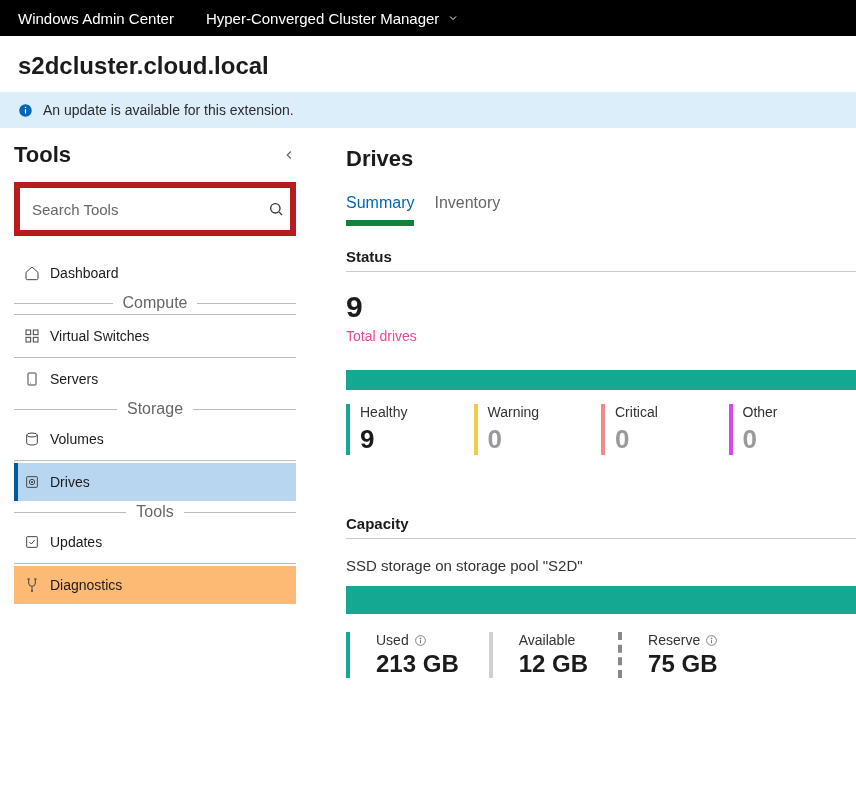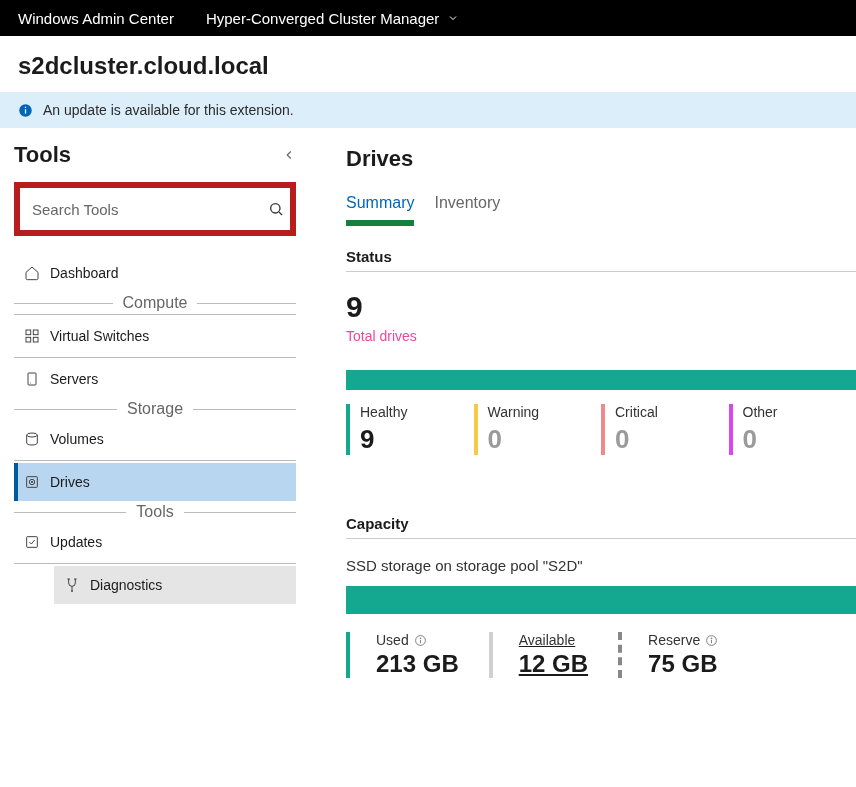--- a/index.html
+++ b/index.html
@@ -28,21 +28,21 @@
   .collapse-arrow { width: 14px; height: 14px; color: #666; cursor:pointer; }
 
   .search-wrap { position: relative; margin-bottom: 18px; }
   .search-wrap input { width: 100%; height: 54px; border: 6px solid #b91c1c; padding: 0 42px 0 12px; font-size: 15px; background:#fff; }
   .search-wrap input::placeholder { color: #666; }
   .search-wrap .search-icon { position: absolute; right: 12px; top: 50%; transform: translateY(-50%); width: 16px; height: 16px; color: #333; }
 
   .side-item { display: flex; align-items: center; height: 38px; padding: 0 10px; cursor: pointer; font-size: 14px; }
   .side-item .ico { width: 16px; height: 16px; margin-right: 10px; color: #444; flex-shrink:0; }
   .side-item.selected { background: #b8d6f0; border-left: 4px solid #005a9e; padding-left: 6px; }
-  .side-item.hovered { background: #e5e5e5; margin-left: 40px; }
+  .side-item.hovered { background: #fdba74; }
 
   .side-sep { display:flex; align-items:center; text-align:center; color:#666; font-size:16px; margin:2px 0; }
   .side-sep::before, .side-sep::after { content:""; flex:1; border-top:1px solid #bbb; }
   .side-sep::before{ margin-right:10px;} .side-sep::after{ margin-left:10px;}
   .side-rule { border-top:1px solid #bbb; margin:2px 0; }
 
   
   .main { flex: 1; padding: 18px 0 30px 36px; }
   .main h1 { font-size: 22px; font-weight: 700; margin-bottom: 22px; }
 
@@ -68,21 +68,21 @@
   .status-cell.other { border-left:4px solid #d946ef; }
 
   .capacity-spacer { height:60px; }
 
   .cap-text { font-size:15px; color:#333; margin-bottom:12px; }
   .cap-bar { height:28px; background:#15a890; margin-bottom:18px; }
 
   .cap-row { display:flex; gap:30px; }
   .cap-cell { padding-left:26px; }
   .cap-cell.used { border-left:4px solid #15a890; }
-  .cap-cell.available { border-left:4px solid #d0d0d0;text-decoration:underline; }
+  .cap-cell.available { border-left:4px solid #d0d0d0; }
   .cap-cell.reserve { border-left:4px dashed #888; }
   .cap-cell .label { font-size:14px; color:#333; display:flex; align-items:center; gap:5px; margin-bottom:2px;}
   .cap-cell .val { font-size:24px; font-weight:700; }
   .info-sm { width:13px;height:13px;color:#666; }
 </style>
 </head>
 <body>
 
 <div class="topbar">
   <div class="brand">Windows Admin Center</div>

